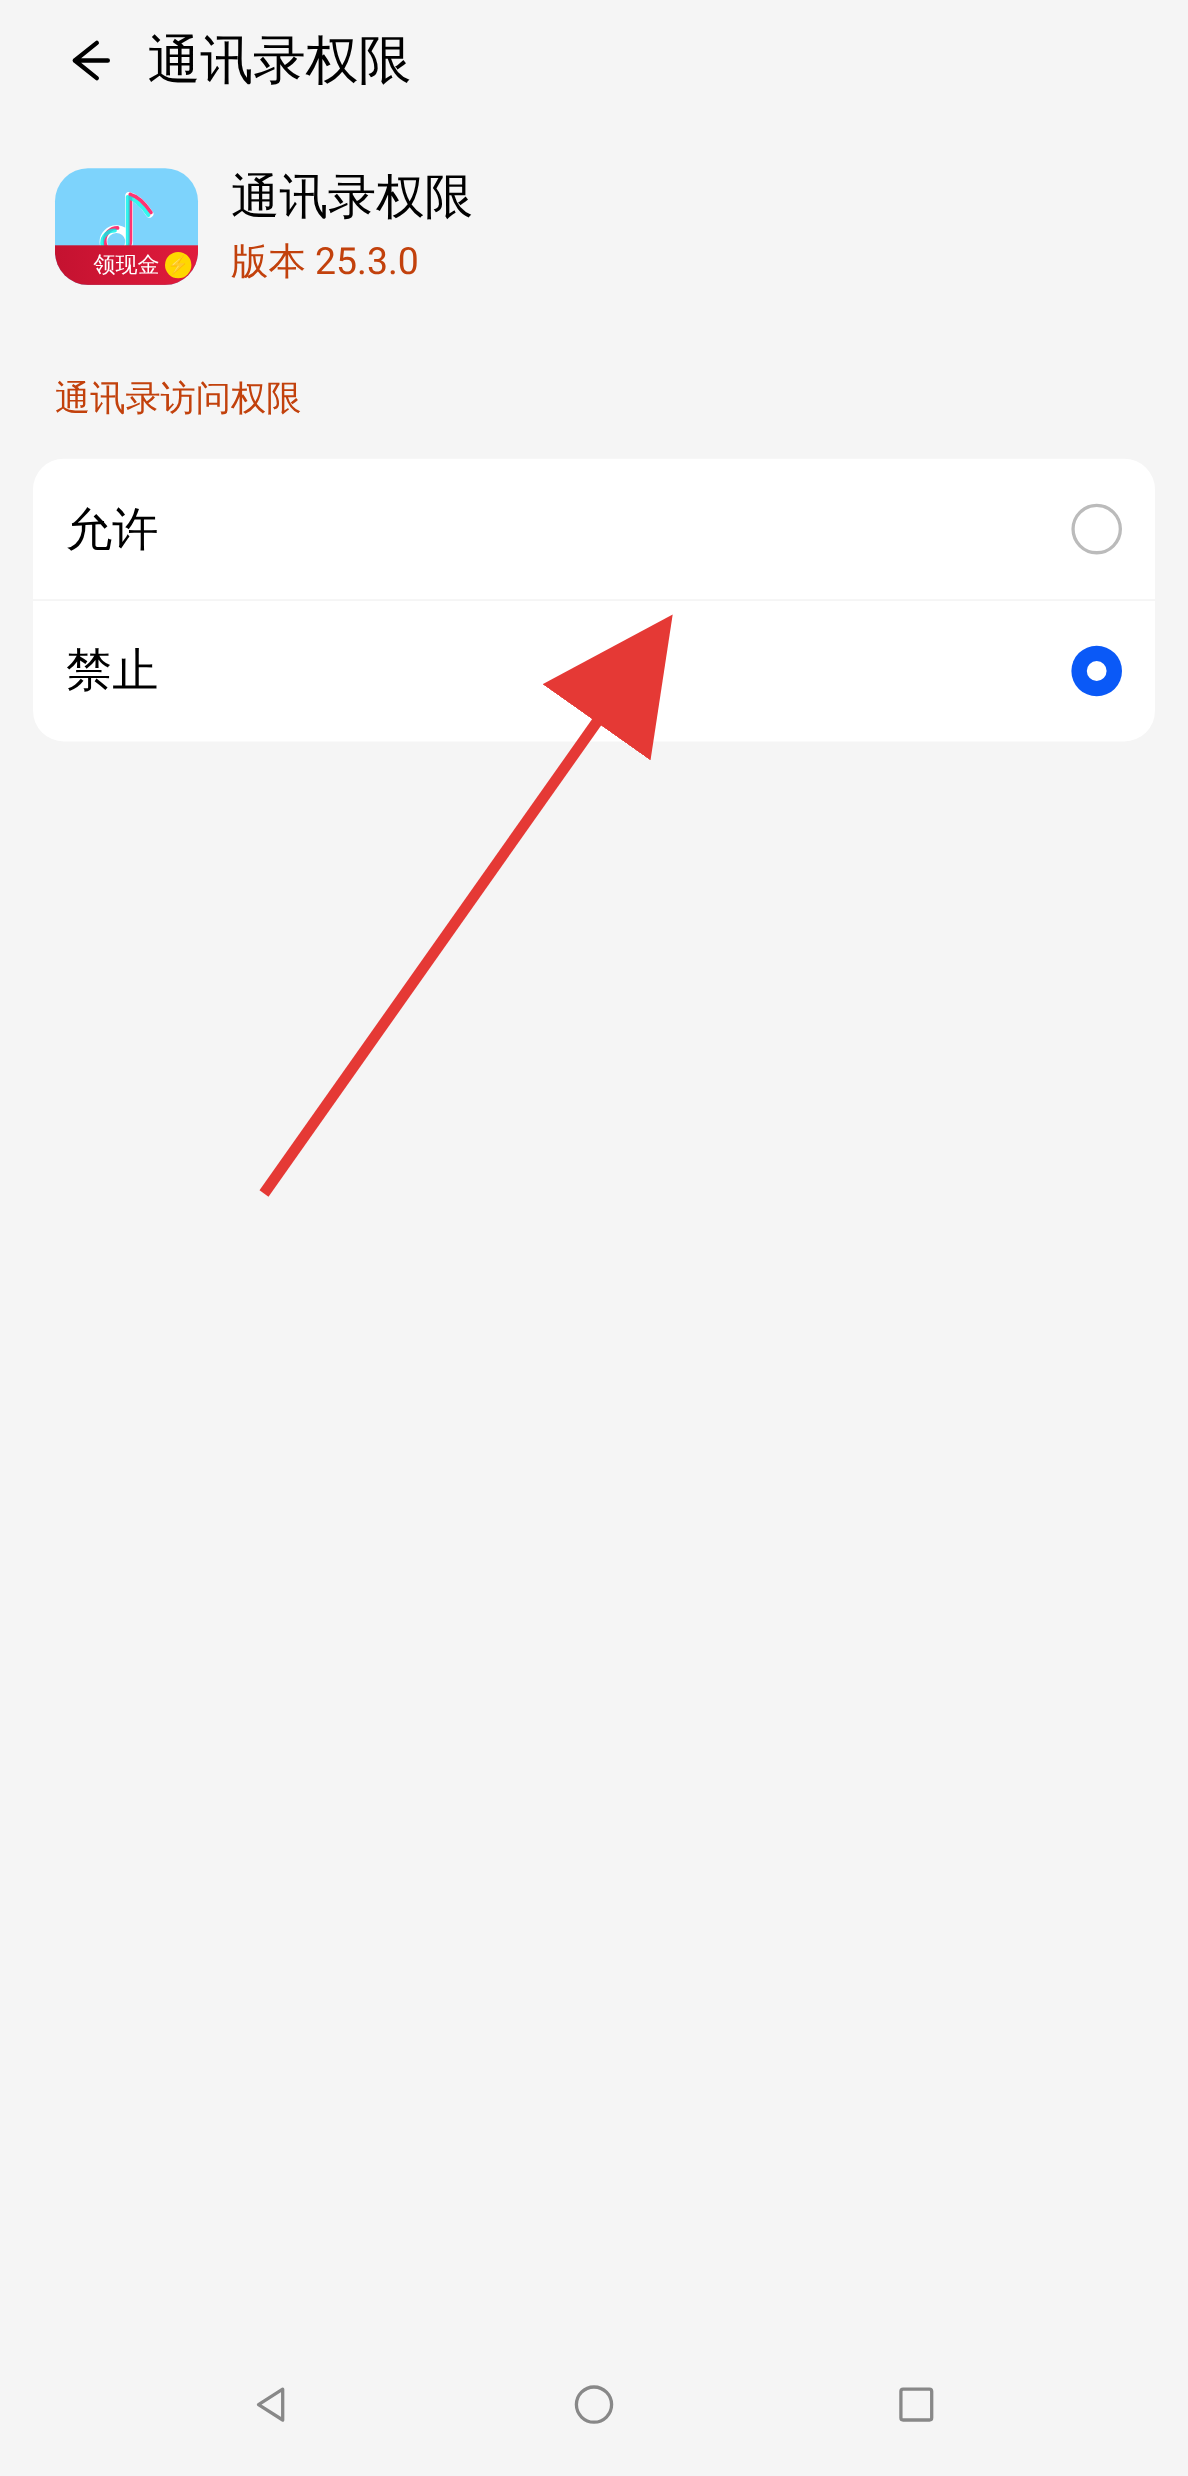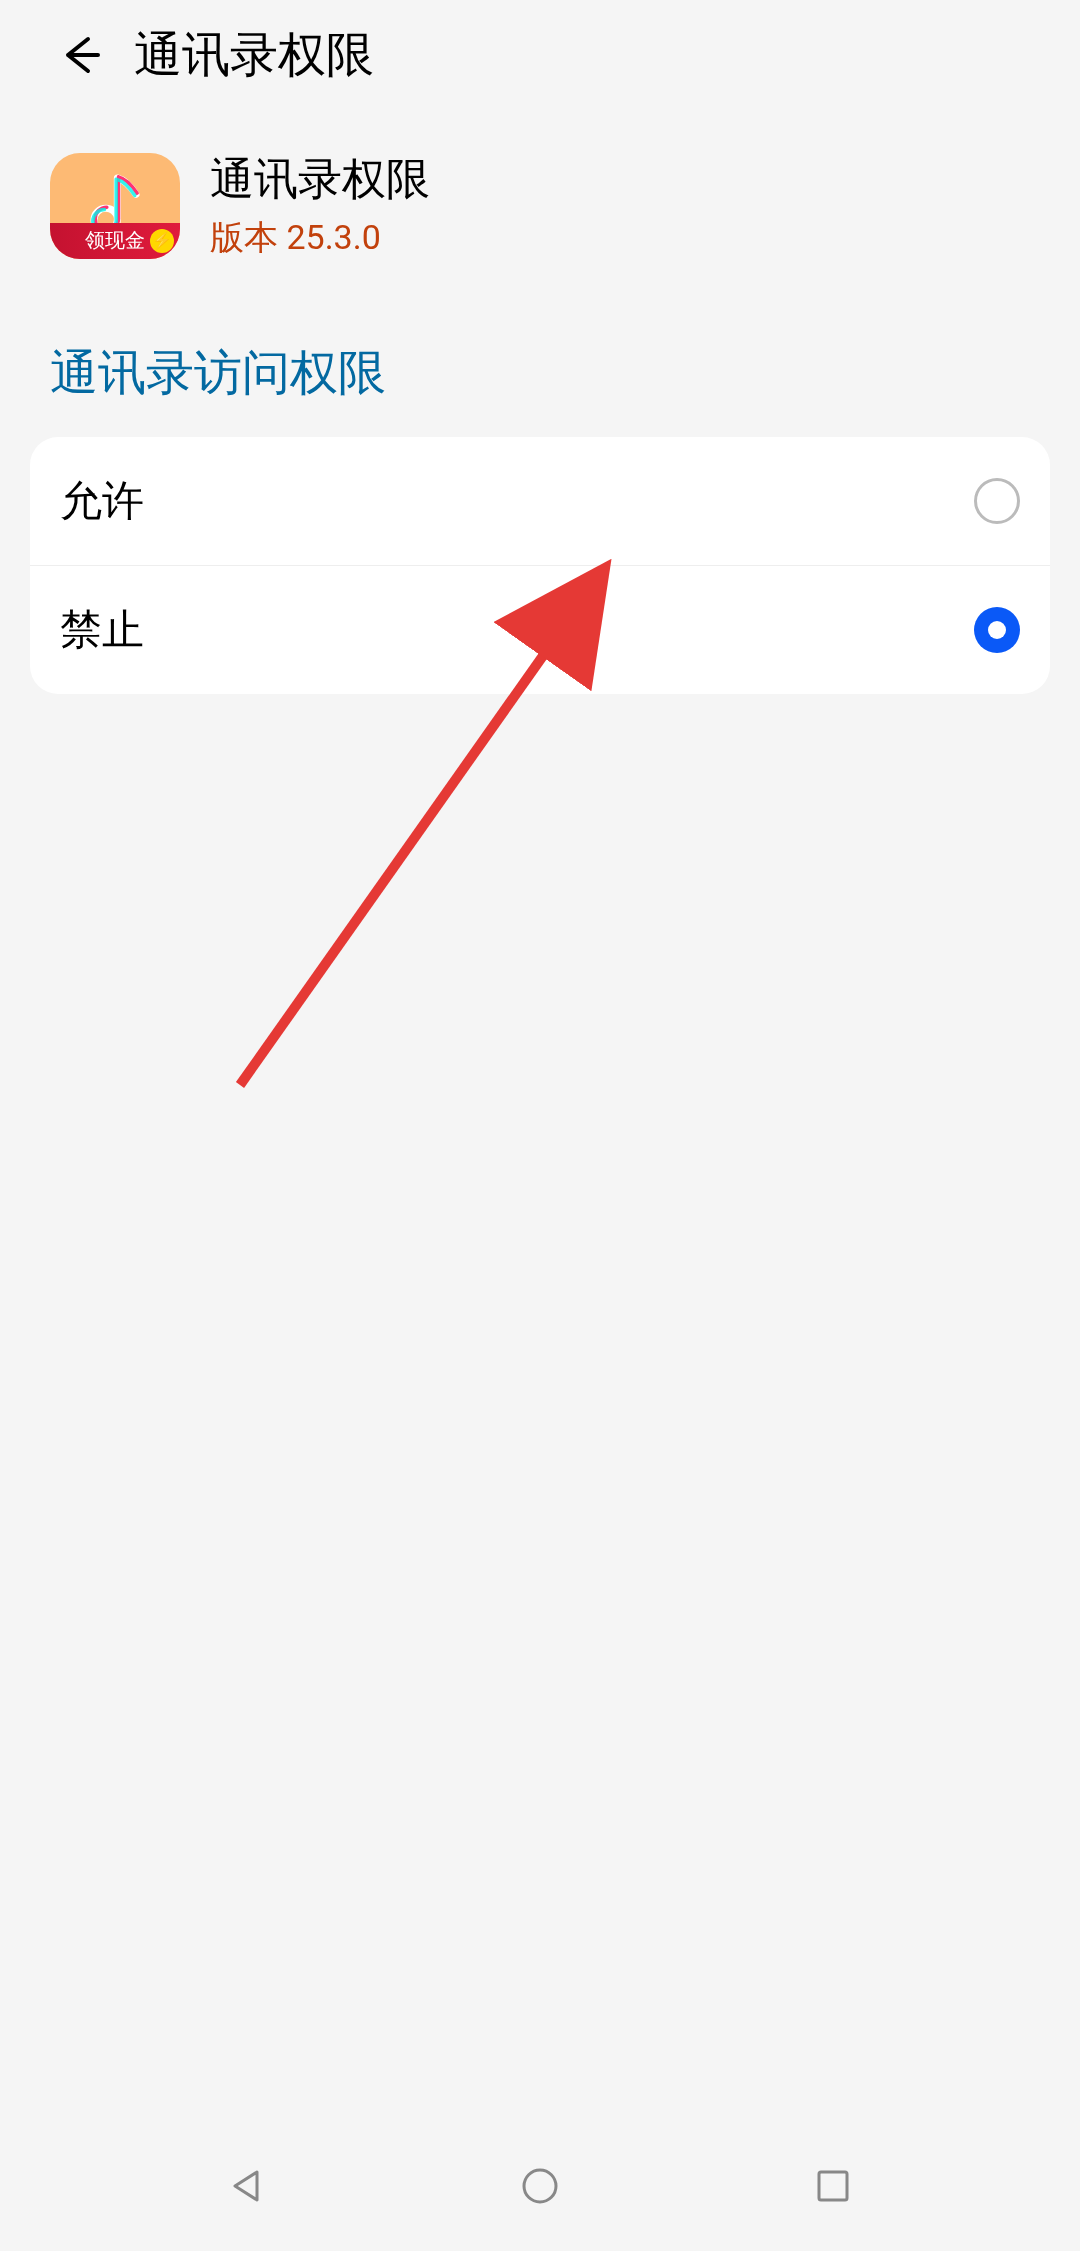--- a/index.html
+++ b/index.html
@@ -36,21 +36,21 @@
     }
     .app-info {
       display: flex;
       align-items: center;
       padding: 40px 50px 30px 50px;
     }
     .app-icon {
       width: 130px;
       height: 106px;
       border-radius: 30px;
-      background: #fdba74;
+      background: #7dd3fc;
       position: relative;
       overflow: hidden;
       margin-right: 30px;
       text-align: right;
     }
     .app-icon-note {
       position: absolute;
       top: 18px;
       left: 50%;
       transform: translateX(-50%);
@@ -95,22 +95,22 @@
       font-size: 44px;
       color: #000;
       font-weight: 400;
       margin-bottom: 6px;
     }
     .app-version {
       font-size: 34px;
       color: #c2410c;
     }
     .section-label {
-      font-size: 48px;
-      color: #0369a1;
+      font-size: 32px;
+      color: #c2410c;
       padding: 50px 50px 20px 50px;
     }
     .options-card {
       background: #fff;
       border-radius: 28px;
       margin: 12px 30px;
       overflow: hidden;
     }
     .option-row {
       display: flex;

